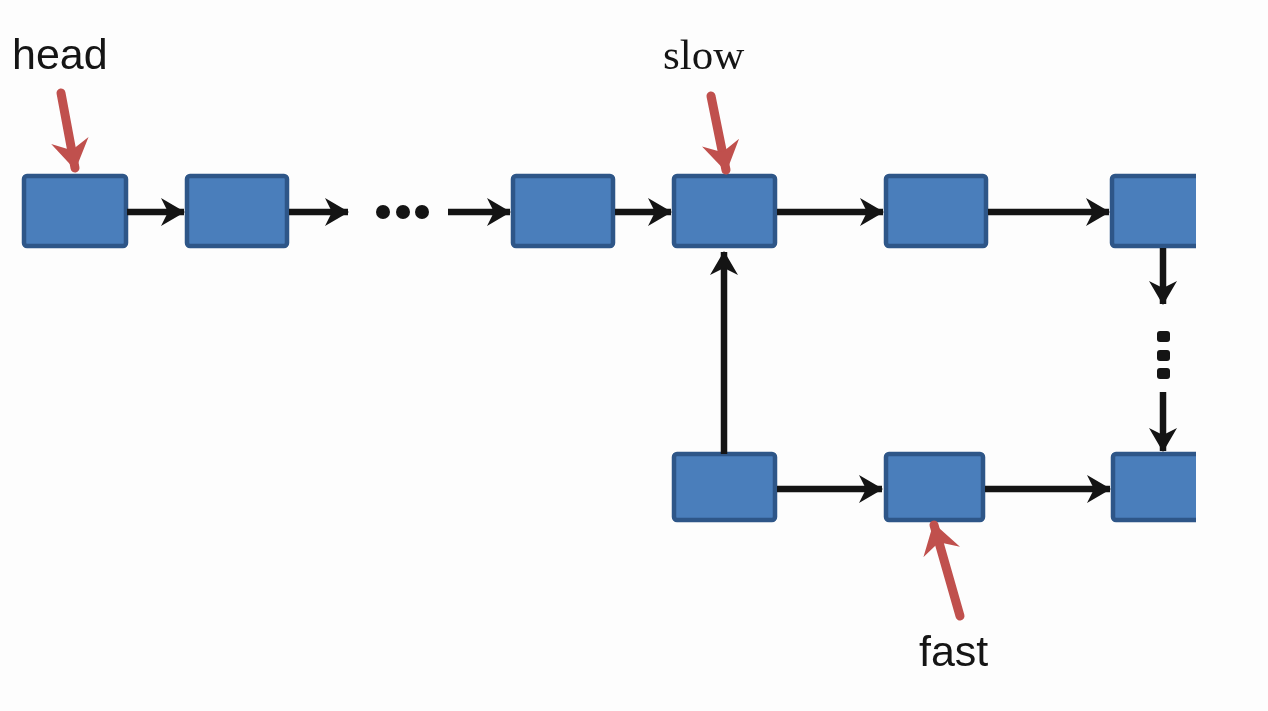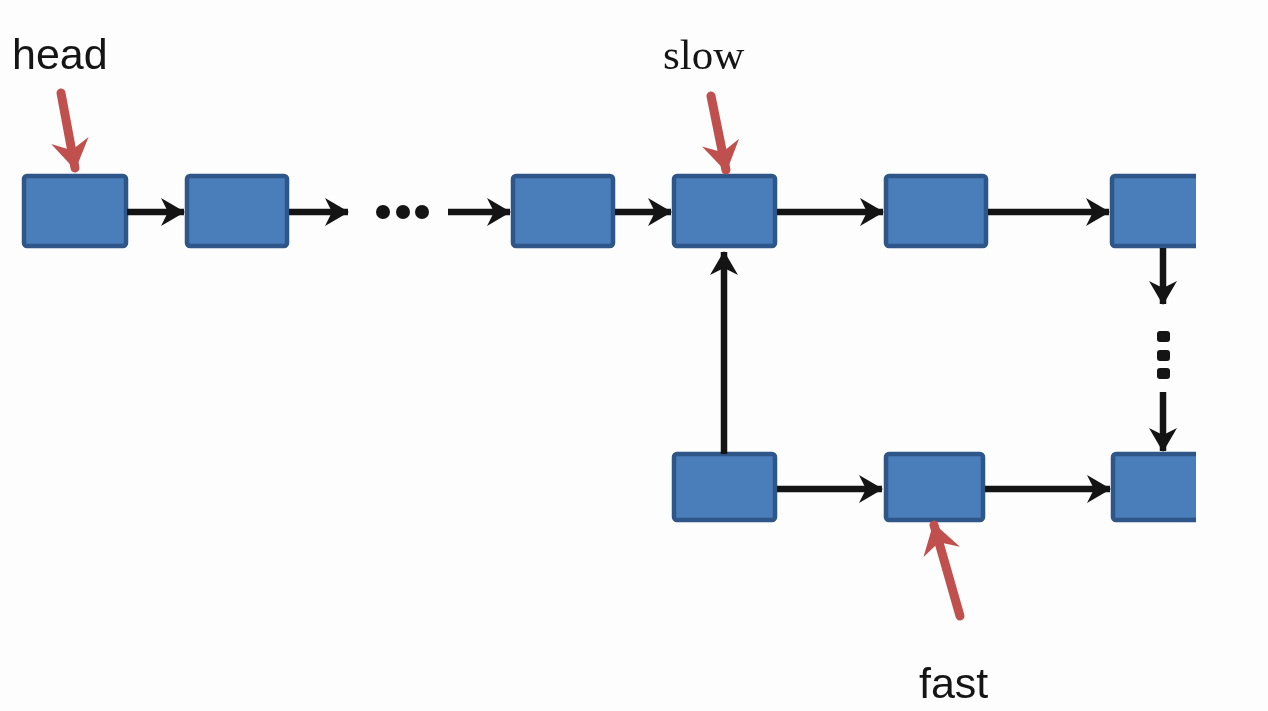--- a/index.html
+++ b/index.html
@@ -44,21 +44,21 @@
   .head-red { fill: var(--pointer); }
   .label {
     position: absolute;
     color: var(--text);
     font-size: 43px;
     line-height: 46px;
     white-space: nowrap;
   }
   .label-head { left: 12px;  top: 31px; }
   .label-slow { left: 663px; top: 32px; font-family: Liberation Serif, serif; }
-  .label-fast { left: 919px; top: 660px; }
+  .label-fast { left: 919px; top: 628px; }
 </style>
 </head>
 <body>
 
 <div class="canvas">
 
   <svg width="1268" height="711" viewBox="0 0 1268 711">
     <defs>
       <marker id="ah-black" markerUnits="userSpaceOnUse" markerWidth="26" markerHeight="28" refX="23" refY="14" orient="auto">
         <path class="head-black" d="M0,0 L24,14 L0,28 L7,14 Z"></path>

